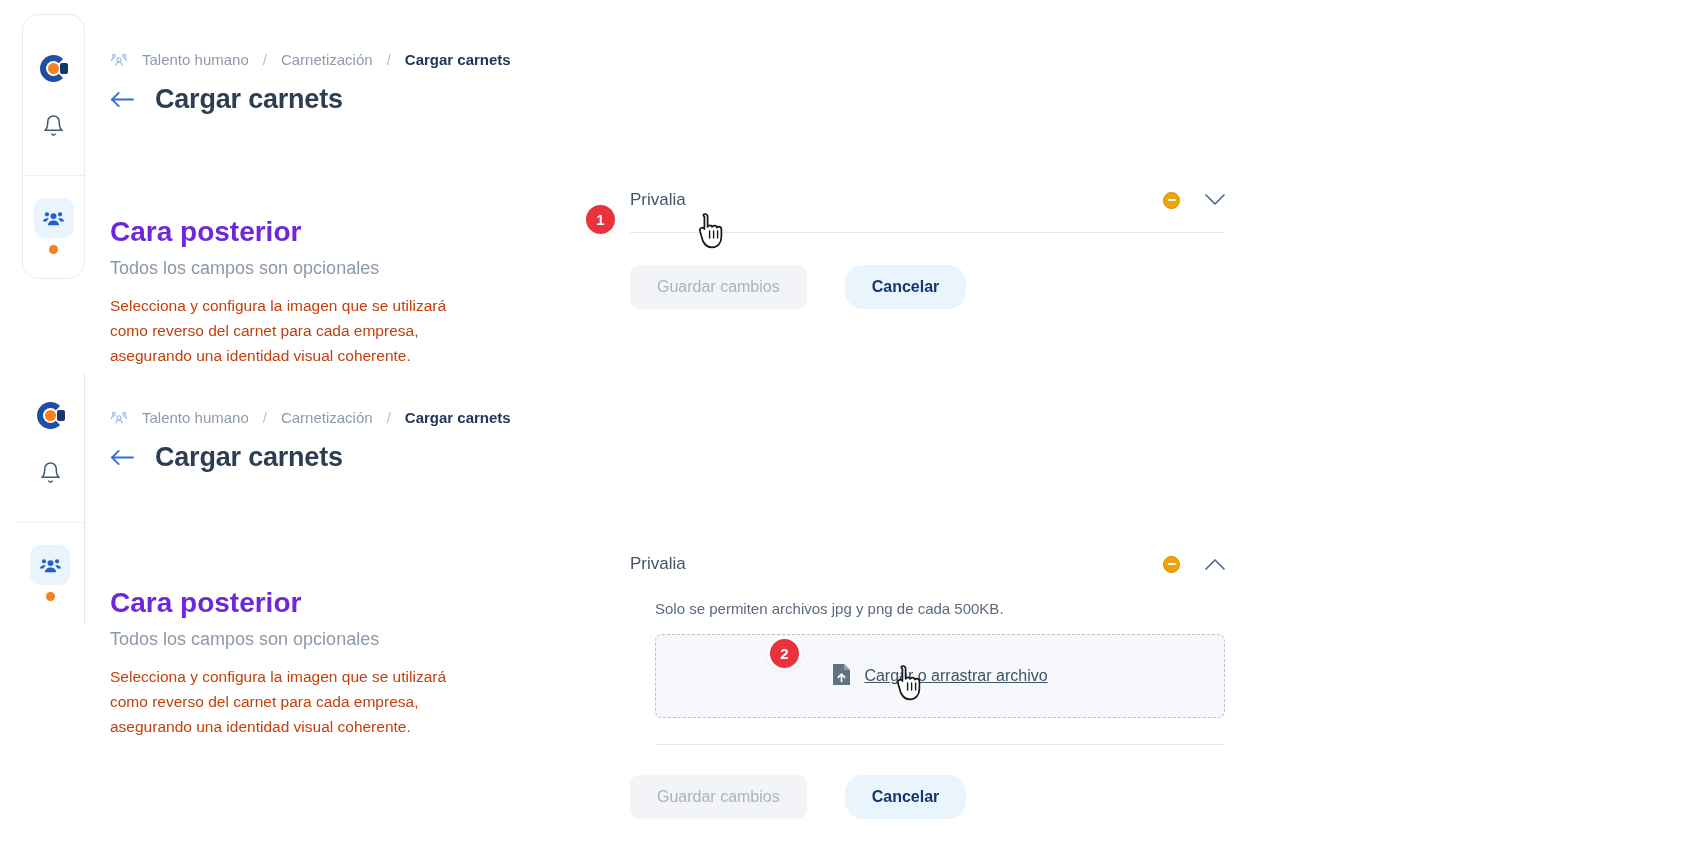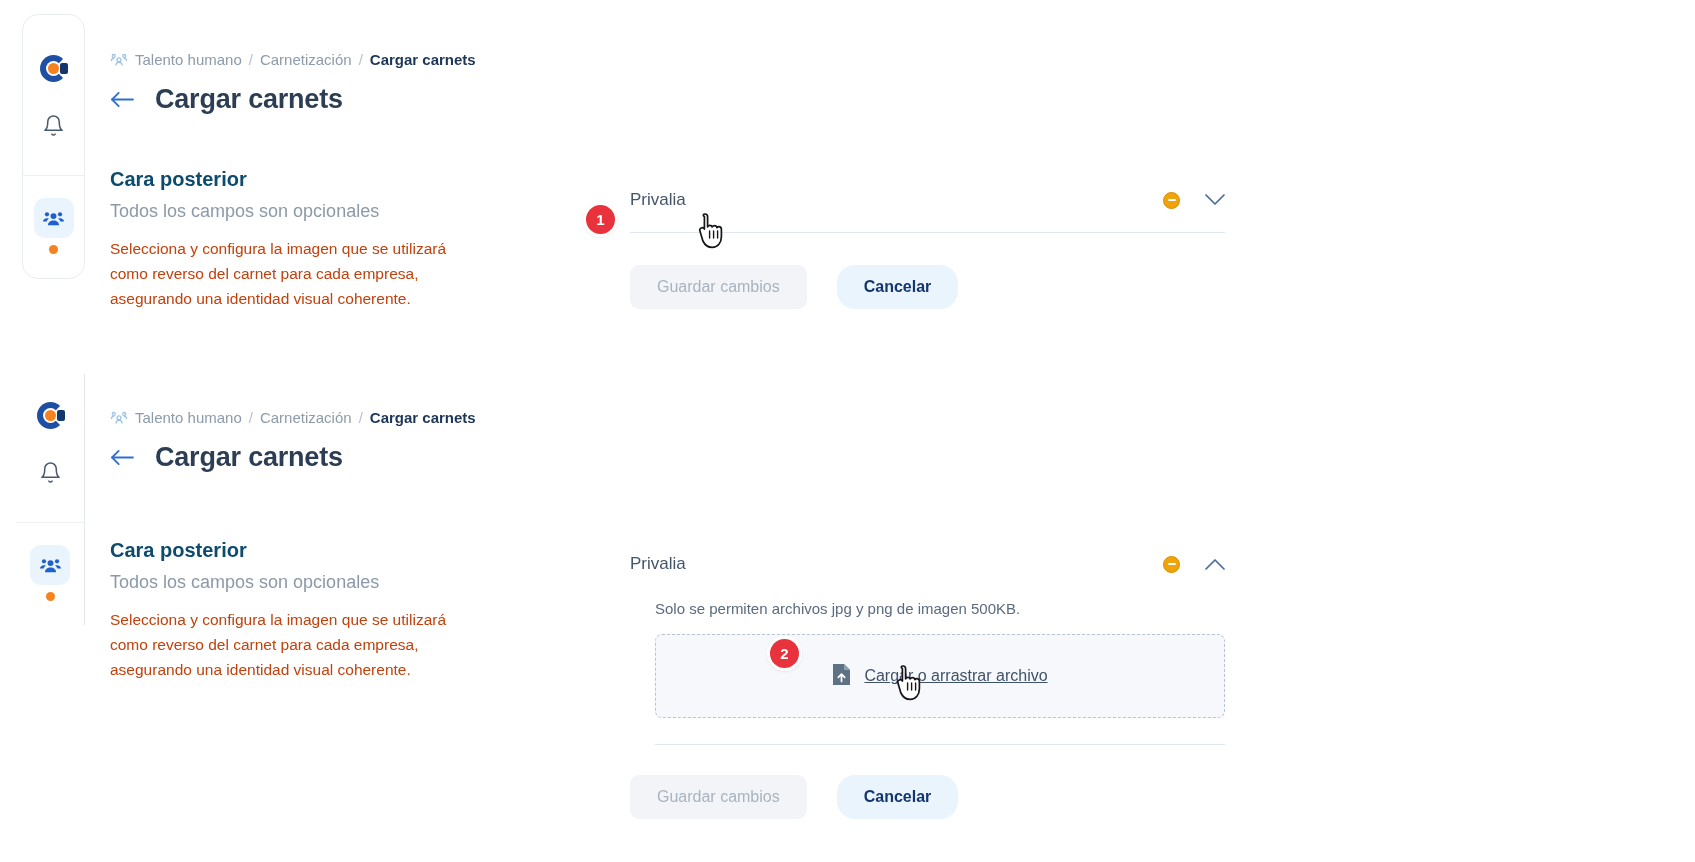--- a/index.html
+++ b/index.html
@@ -67,35 +67,35 @@
   }
   .sb-active-dot {
     width: 9px; height: 9px; border-radius: 50%;
     background: #f58220; margin-top: 7px;
   }
 
   
   .content { position: absolute; left: 110px; top: 0; right: 0; }
 
   .breadcrumb {
-    display: flex; align-items: center; gap: 7px;
+    display: flex; align-items: center; gap: 14px;
     font-size: 15px; color: #8e9baa; white-space: nowrap;
   }
   .bc-people { display:flex; align-items:center; }
   .bc-sep { color: #b7c1cd; }
   .bc-item { color: #8e9baa; }
   .bc-item.current { color: #1d3557; font-weight: 700; }
 
   .page-head { display: flex; align-items: center; gap: 20px; }
   .back-arrow { cursor: pointer; line-height: 0; }
   .page-title {
     font-size: 27px; font-weight: 700; color: #2d3e54; letter-spacing: -0.2px;
   }
 
-  .section-title { font-size: 20px; font-weight: 700; color: #0c4a6e; }
+  .section-title { font-size: 28px; font-weight: 700; color: #6d28d9; margin-top: 48px; }
   .section-sub { font-size: 18px; color: #8b99a9; margin-top: 10px; }
   .section-desc {
     font-size: 15.5px; color: #c2410c; line-height: 1.62; margin-top: 14px;
     max-width: 360px;
   }
 
   
   .acc { position: absolute; }
   .acc-head {
     display: flex; align-items: center;
@@ -124,21 +124,21 @@
     display: flex; align-items: center; justify-content: center;
     position: relative;
   }
   .dz-inner { display: flex; align-items: center; gap: 13px; }
   .dz-link {
     font-size: 16px; color: #3f5268; text-decoration: underline; cursor: pointer;
   }
   .acc-rule { margin-top: 26px; border-bottom: 1px solid #dfe7f0; }
 
   
-  .btn-row { display: flex; gap: 30px; }
+  .btn-row { display: flex; gap: 38px; }
   .btn {
     border: none; border-radius: 9px; cursor: pointer;
     font-size: 16px; font-family: "Liberation Sans", sans-serif;
     padding: 13px 27px;
   }
   .btn-disabled { background: #f2f4f7; color: #a9b3c0; cursor: default; }
   .btn-secondary { background: #eaf4fd; color: #14366e; font-weight: 600; border-radius: 18px; }
 
   
   .badge {
@@ -343,21 +343,21 @@
               </span>
             <span class="chev">
               <svg width="20" height="12" viewBox="0 0 20 12" fill="none" stroke="#4b6c96" stroke-width="1.7" stroke-linecap="round" stroke-linejoin="round">
                   <path d="M1 11l9-9 9 9"></path>
                 </svg>
             </span>
           </span>
         </div>
 
         <div class="acc-body">
-          <div class="hint" style="padding-left:25px;">Solo se permiten archivos jpg y png de imagen 500KB.</div>
+          <div class="hint" style="padding-left:25px;">Solo se permiten archivos jpg y png de cada 500KB.</div>
 
           <div class="dropzone" style="margin-left:25px;">
             <div class="dz-inner">
               <span>
                 <svg width="19" height="23" viewBox="0 0 19 23">
                   <path d="M1 1h11l6 6v15H1z" fill="#5f7285"></path>
                   <path d="M12 1l6 6h-6z" fill="#8fa0b2"></path>
                   <path d="M9.5 18.5v-7M6.3 14.3l3.2-3.2 3.2 3.2" stroke="#ffffff" stroke-width="1.7" fill="none" stroke-linecap="round" stroke-linejoin="round"></path>
                 </svg>
               </span>

